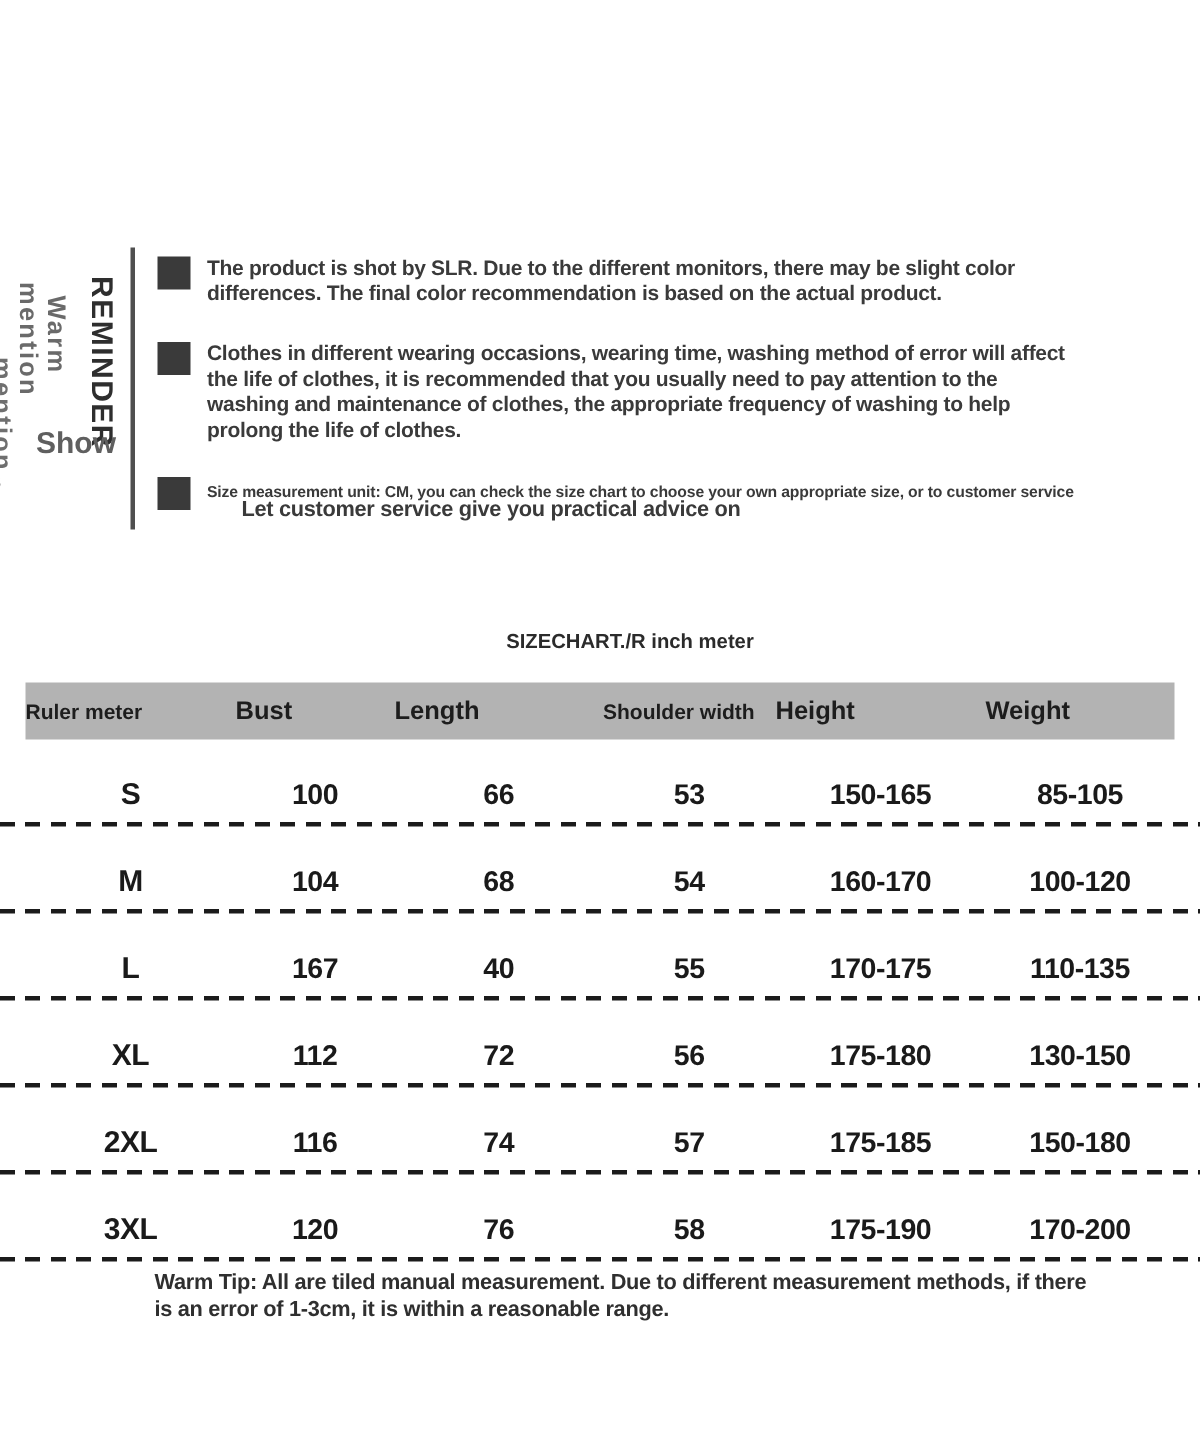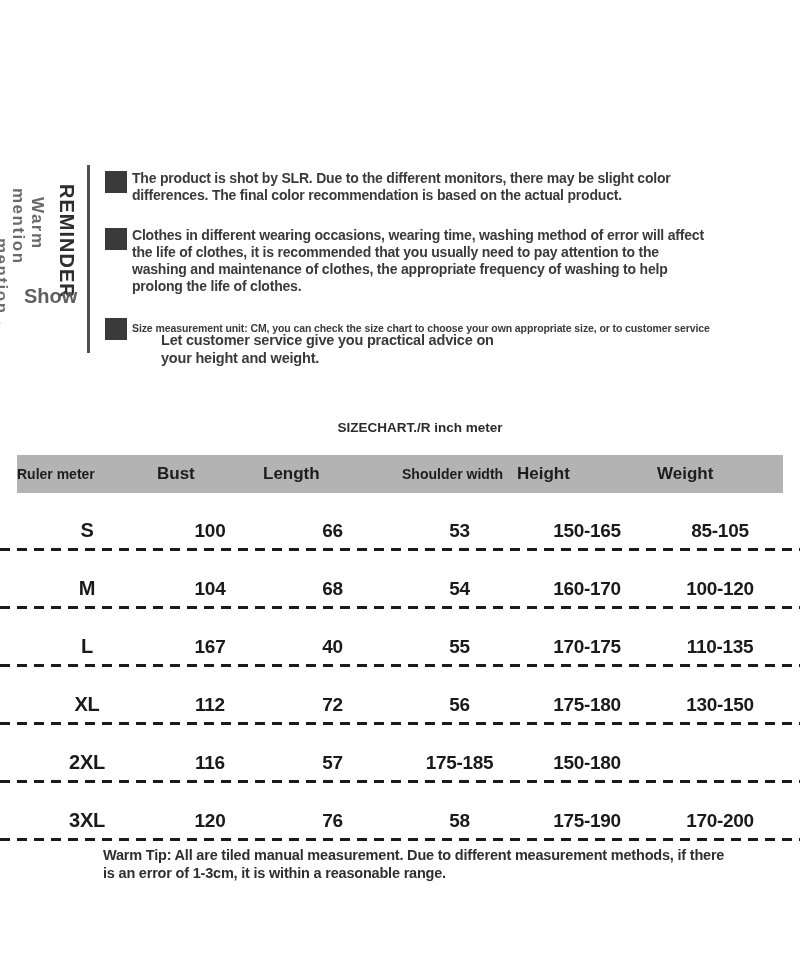--- a/index.html
+++ b/index.html
@@ -30,21 +30,21 @@
   }
   .show-label {
     position:absolute; left:24px; top:285px; font-weight:bold; font-size:20px;
     color:#5f5f5f;
   }
   .v-divider {
     position:absolute; left:87px; top:165px; width:3px; height:188px;
     background:#4f4f4f;
   }
 
-  .bullet { position:absolute; left:105px; display:flex; gap:5px; }
+  .bullet { position:absolute; left:105px; display:flex; gap:11px; }
   .bullet .sq { flex:0 0 auto; width:22px; height:22px; background:#3a3a3a; margin-top:1px; }
   .bullet p  { margin:0; font-weight:bold; font-size:14px; line-height:17px;
                letter-spacing:-0.2px; color:#3a3a3a; }
   .bullet1 { top:170px; } .bullet1 p { width:552px; }
   .bullet2 { top:227px; } .bullet2 p { width:575px; }
   .bullet3 { top:317px; align-items:flex-start; }
   .bullet3 p { font-size:10.5px; white-space:nowrap; letter-spacing:-0.1px; line-height:22px; }
   .bullet3-sub {
     position:absolute; left:137px; top:332px; font-weight:bold; font-size:14.5px;
     line-height:17.5px; letter-spacing:-0.2px; color:#3a3a3a;margin-left:24px;
@@ -112,21 +112,20 @@
     <p>Clothes in different wearing occasions, wearing time, washing method of error will affect the life of clothes, it is recommended that you usually need to pay attention to the washing and maintenance of clothes, the appropriate frequency of washing to help prolong the life of clothes.</p>
   </div>
 
   <div class="bullet bullet3">
     <span class="sq"></span>
     <p>Size measurement unit: CM, you can check the size chart to choose your own appropriate size, or to customer service</p>
   </div>
 
   <div class="bullet3-sub">
     <div>Let customer service give you practical advice on</div>
-    <div>your height and weight.</div>
   </div>
 
   <div class="chart-title">SIZECHART./R inch meter</div>
 
   <div class="size-table">
     <div class="thead">
       <div class="th sm">Ruler meter</div>
       <div class="th">Bust</div>
       <div class="th">Length</div>
       <div class="th sm">Shoulder width</div>
@@ -166,20 +165,21 @@
       <div class="td">112</div>
       <div class="td">72</div>
       <div class="td">56</div>
       <div class="td">175-180</div>
       <div class="td">130-150</div>
     </div>
 
     <div class="trow">
       <div class="td size">2XL</div>
       <div class="td">116</div>
+      <div class="td">74</div>
       <div class="td">57</div>
       <div class="td">175-185</div>
       <div class="td">150-180</div>
     </div>
 
     <div class="trow">
       <div class="td size">3XL</div>
       <div class="td">120</div>
       <div class="td">76</div>
       <div class="td">58</div>

